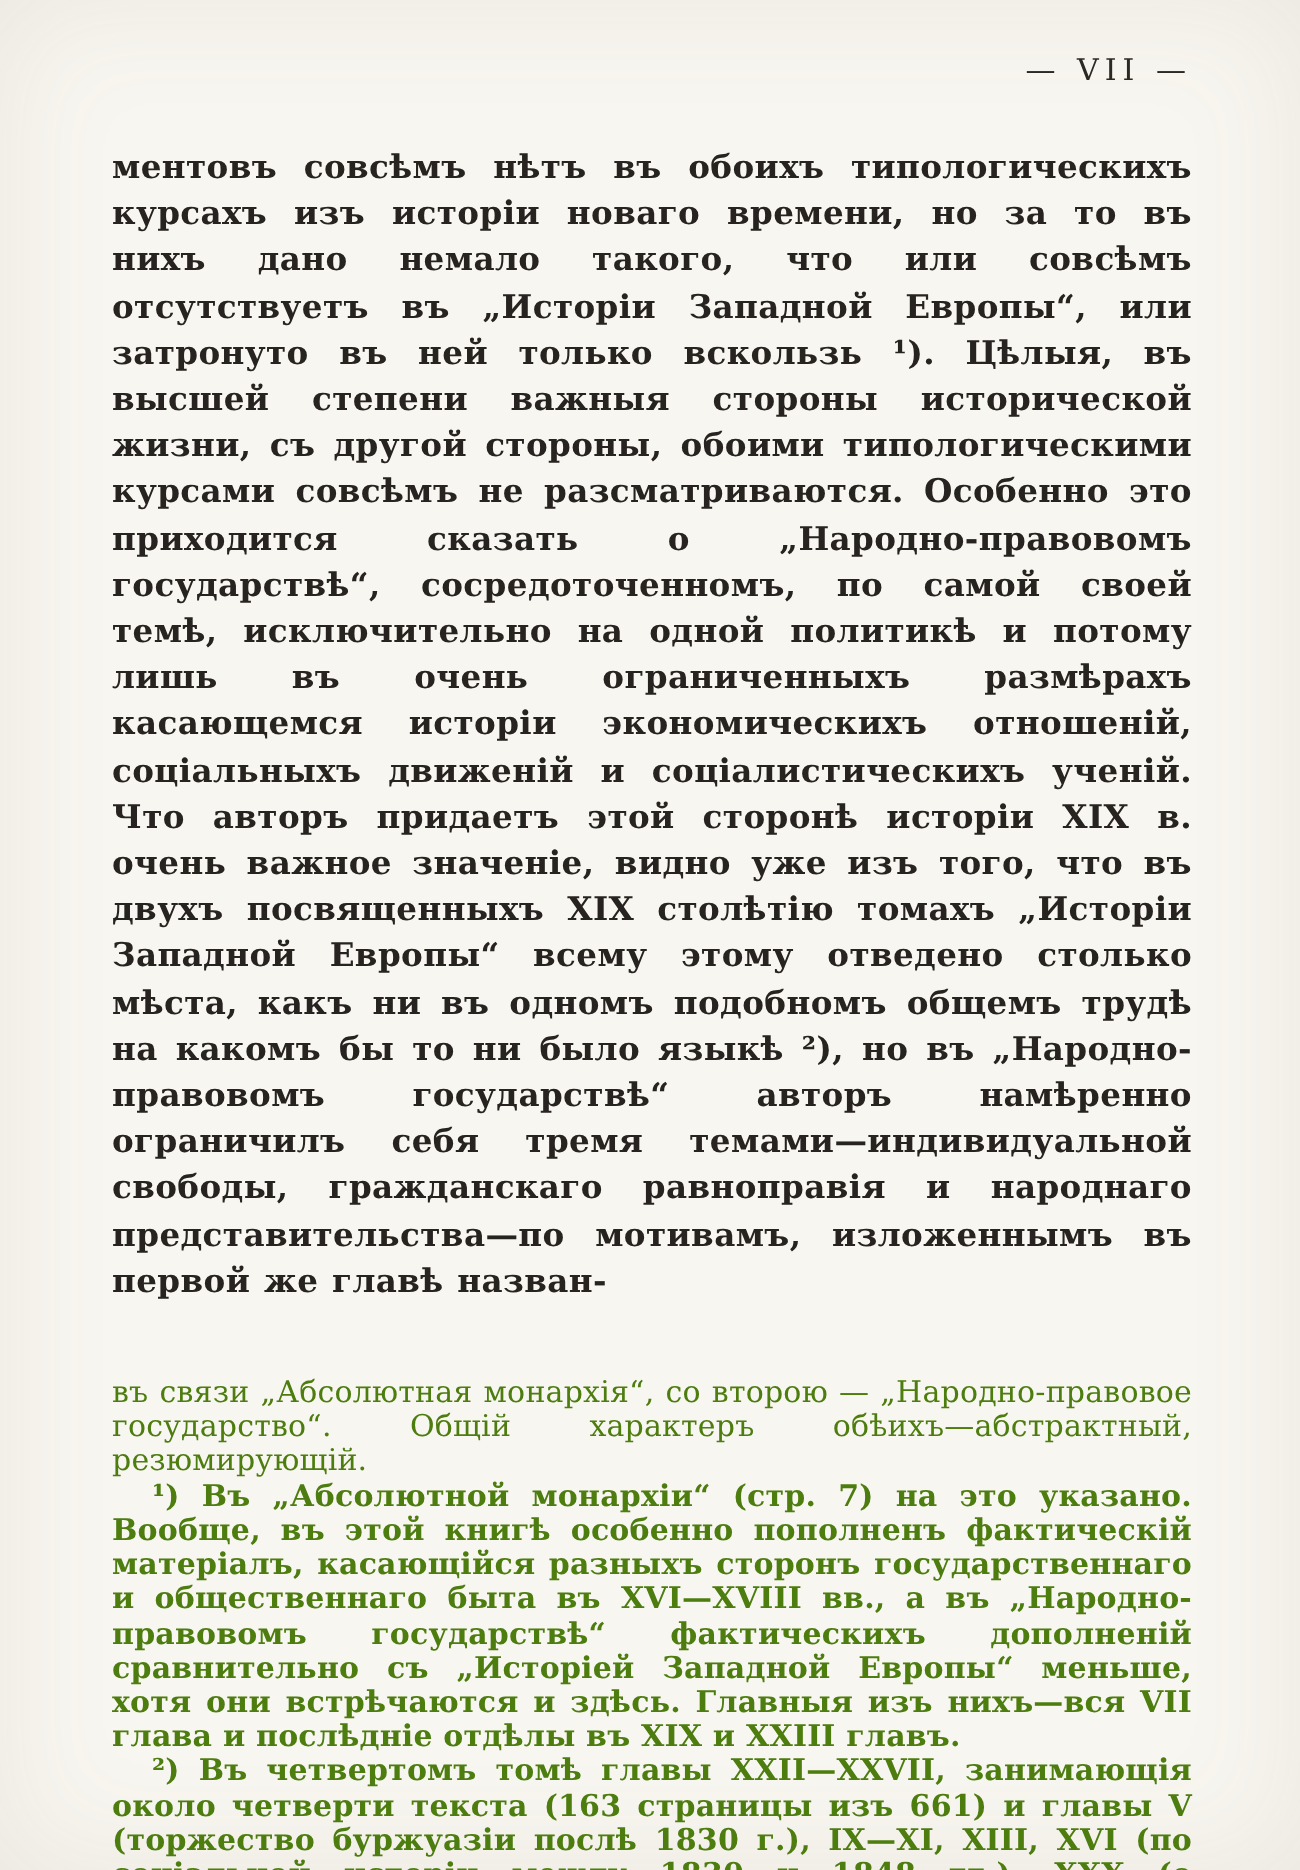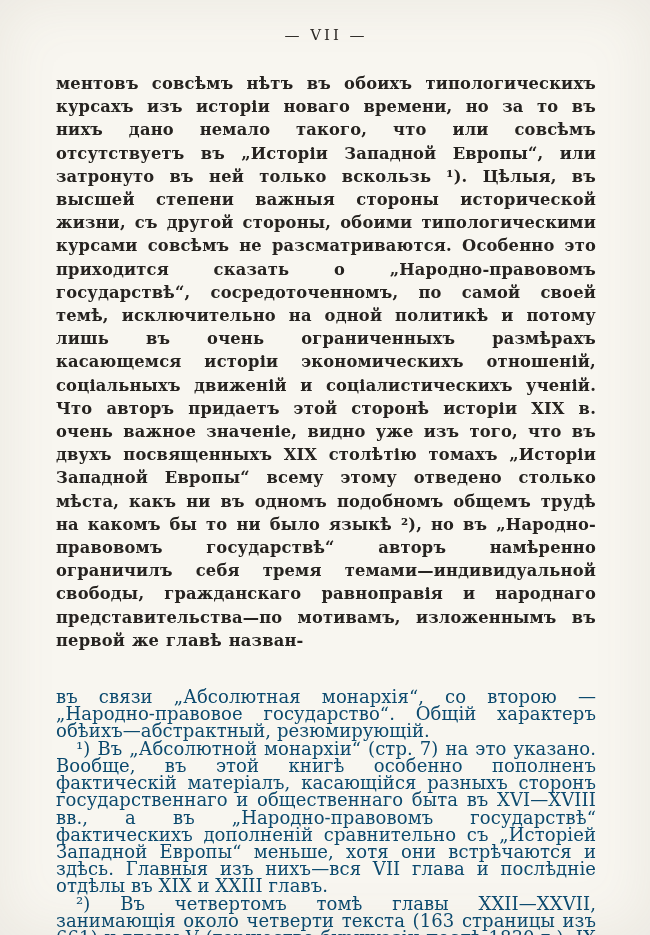--- a/index.html
+++ b/index.html
@@ -14,48 +14,49 @@
     margin: 0 auto;
     background: #f8f6f0;
     box-sizing: border-box;
     padding: 26px 54px 0 56px;
     overflow: hidden;
     font-family: "DejaVu Serif", "Liberation Serif", serif;
     color: #262320;
     box-shadow: inset 0 0 60px rgba(120,110,90,0.10);
   }
   .page-number {
-    text-align: center;
+    text-align: right;
     font-size: 15px;
     letter-spacing: 3px;
     color: #2c2925;
     margin-bottom: 28px;
   }
   .main-text .body-paragraph {
     margin: 0;
     font-size: 16.3px;
     line-height: 23.2px;
     text-align: justify;
     letter-spacing: 0.2px;
     word-spacing: 1px;
     font-weight: bold;
   }
   .footnotes {
     margin-top: 36px;
   }
   .footnote {
     margin: 0;
-    font-size: 18px;
+    font-size: 15px;
     line-height: 17.2px;
     text-align: justify;
     letter-spacing: 0.1px;
-    color: #0c4a6e;
+    color: #4d7c0f;
   }
   .footnote.indent {
     text-indent: 20px;
+    font-weight: bold;
   }
 </style>
 </head>
 <body>
 
 <div class="page">
 
   <div class="page-number">— VII —</div>
 
   <div class="main-text">

